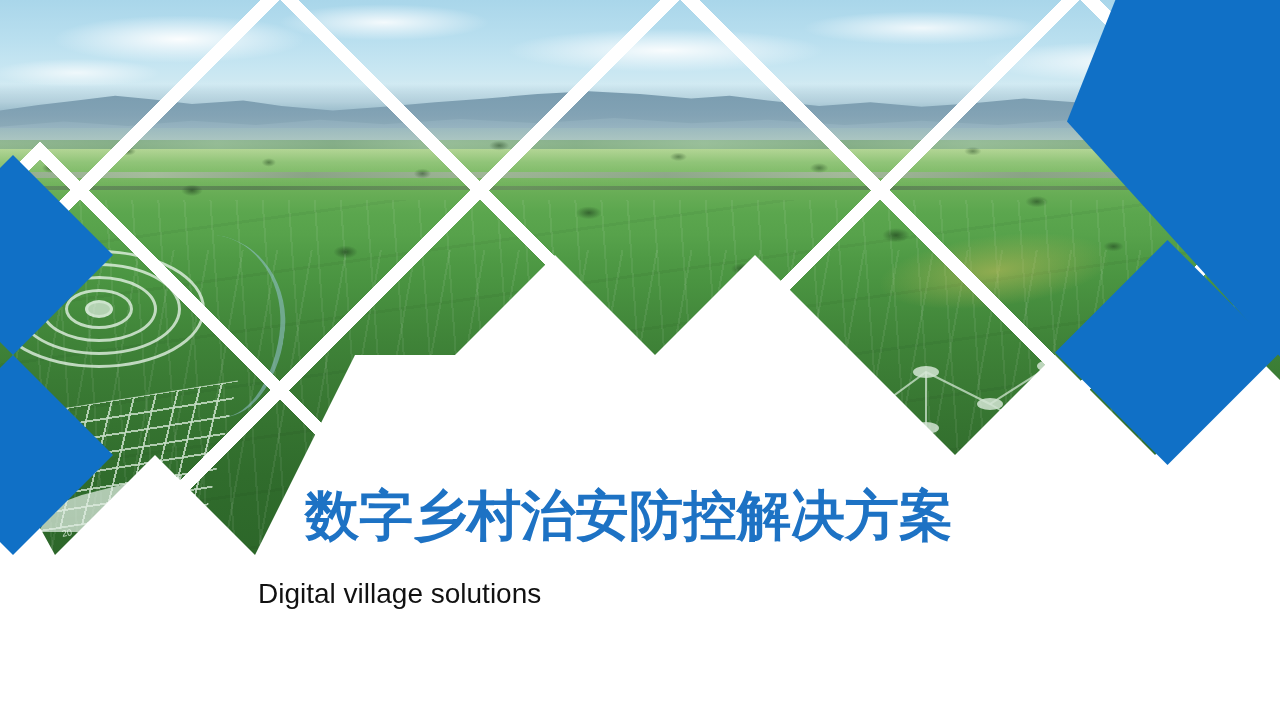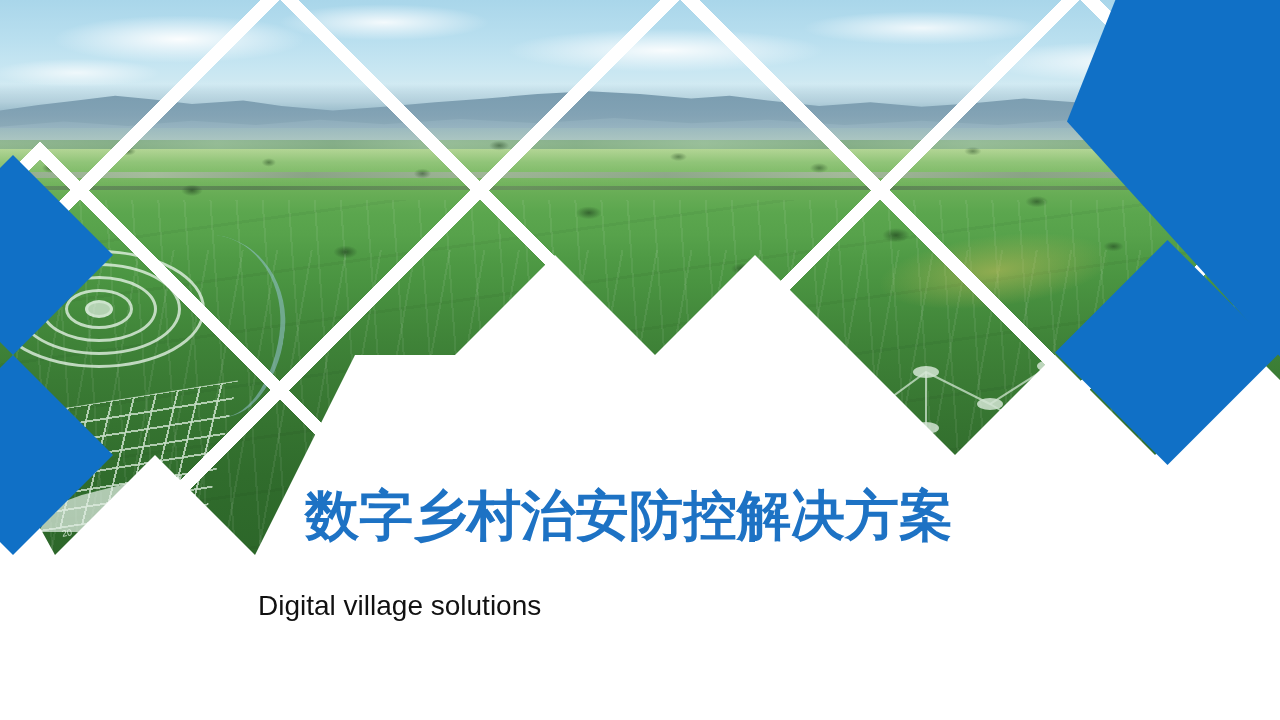--- a/index.html
+++ b/index.html
@@ -342,21 +342,20 @@
   }
   .subtitle {
     position: absolute;
     left: 258px;
     top: 577px;
     font-size: 28px;
     font-weight: normal;
     color: #111111;
     white-space: nowrap;
     line-height: 1.2;
-    margin-top: 12px;
   }
 </style>
 </head>
 <body>
 
 <div id="slide">
 
   <div class="banner">
 
     <div class="photo"></div>

